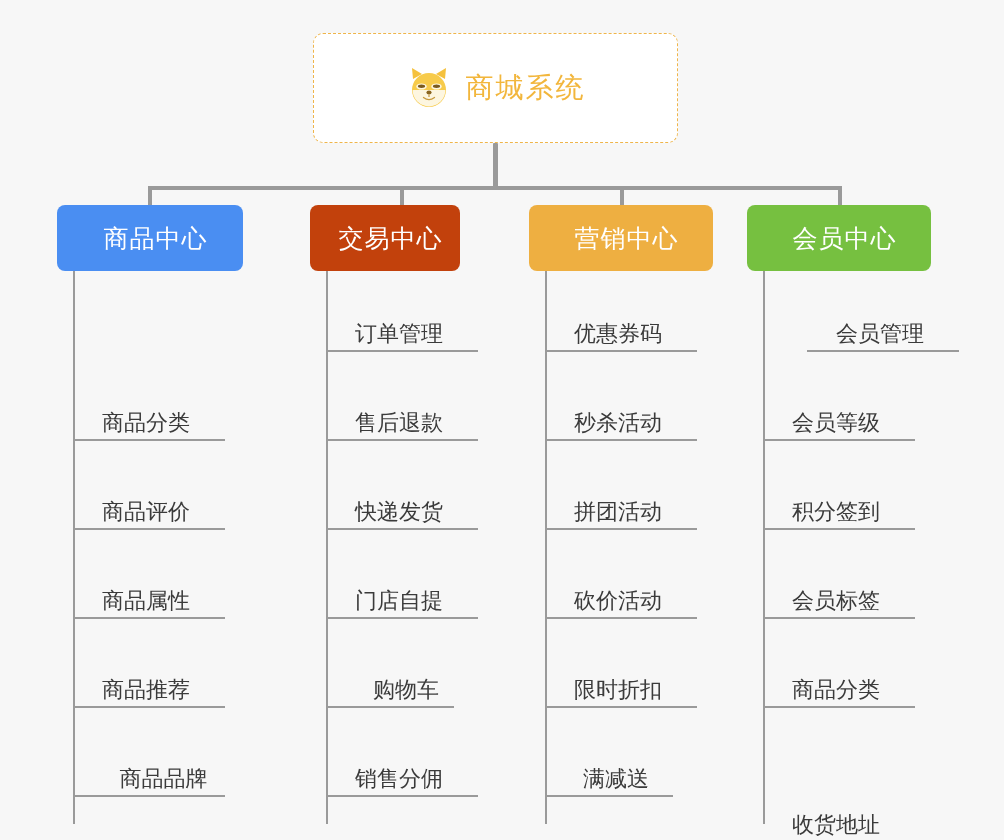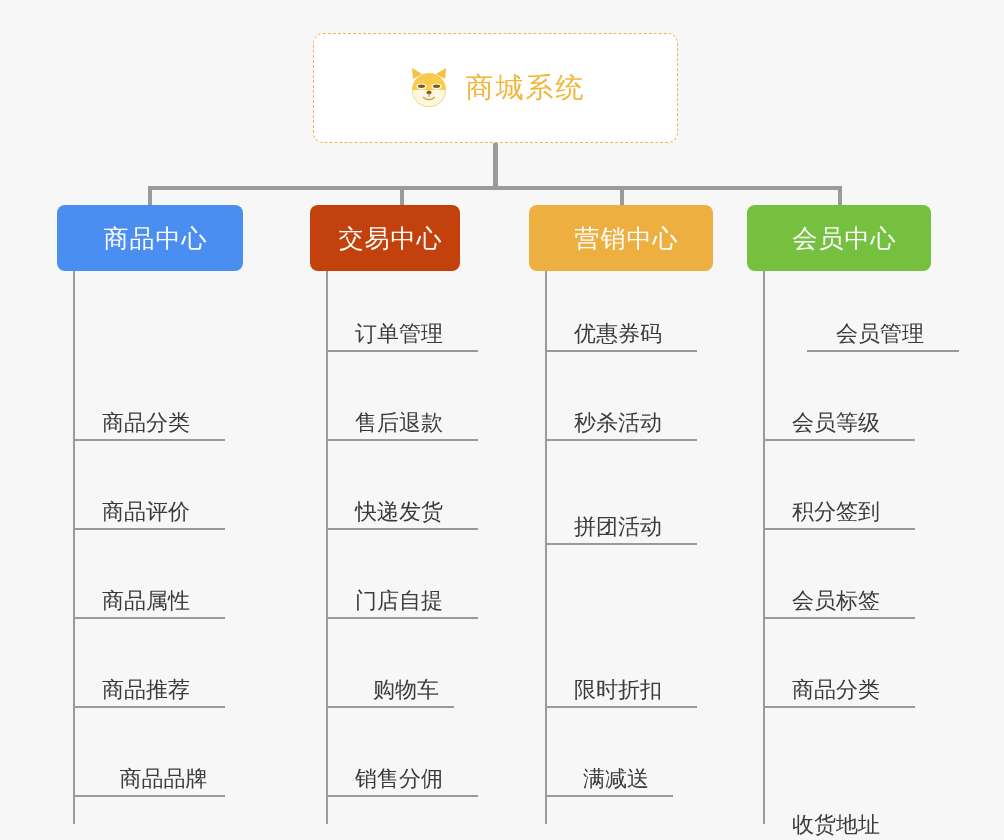--- a/index.html
+++ b/index.html
@@ -201,22 +201,25 @@
   <div class="leaf" style="left:326px; top:767px; width:152px; padding-left:29px;">
     <span class="leaf-label">销售分佣</span>
   </div>
 
   <div class="leaf" style="left:545px; top:322px; width:152px; padding-left:29px;">
     <span class="leaf-label">优惠券码</span>
   </div>
   <div class="leaf" style="left:545px; top:411px; width:152px; padding-left:29px;">
     <span class="leaf-label">秒杀活动</span>
   </div>
-  <div class="leaf" style="left:545px; top:500px; width:152px; padding-left:29px;margin-top:15px;">
+  <div class="leaf" style="left:545px; top:500px; width:152px; padding-left:29px;">
     <span class="leaf-label">拼团活动</span>
+  </div>
+  <div class="leaf" style="left:545px; top:589px; width:152px; padding-left:29px;">
+    <span class="leaf-label">砍价活动</span>
   </div>
   <div class="leaf" style="left:545px; top:678px; width:152px; padding-left:29px;">
     <span class="leaf-label">限时折扣</span>
   </div>
   <div class="leaf" style="left:545px; top:767px; width:128px; padding-left:38px;">
     <span class="leaf-label">满减送</span>
   </div>
 
   <div class="leaf" style="left:763px; top:322px; width:152px; padding-left:29px;margin-left:44px;">
     <span class="leaf-label">会员管理</span>

